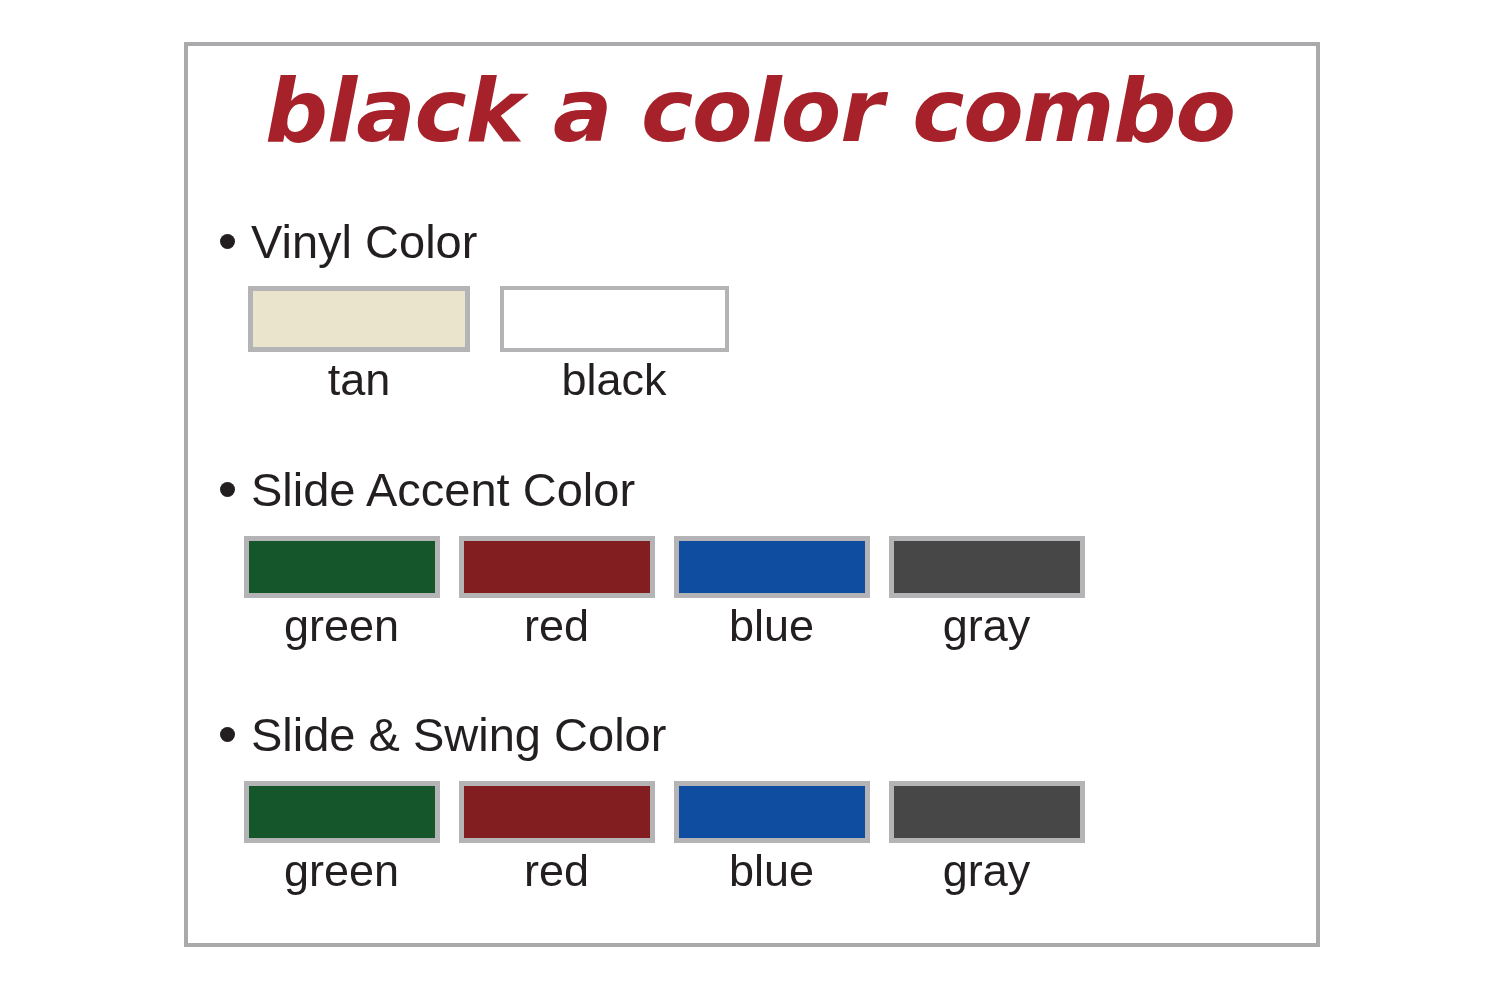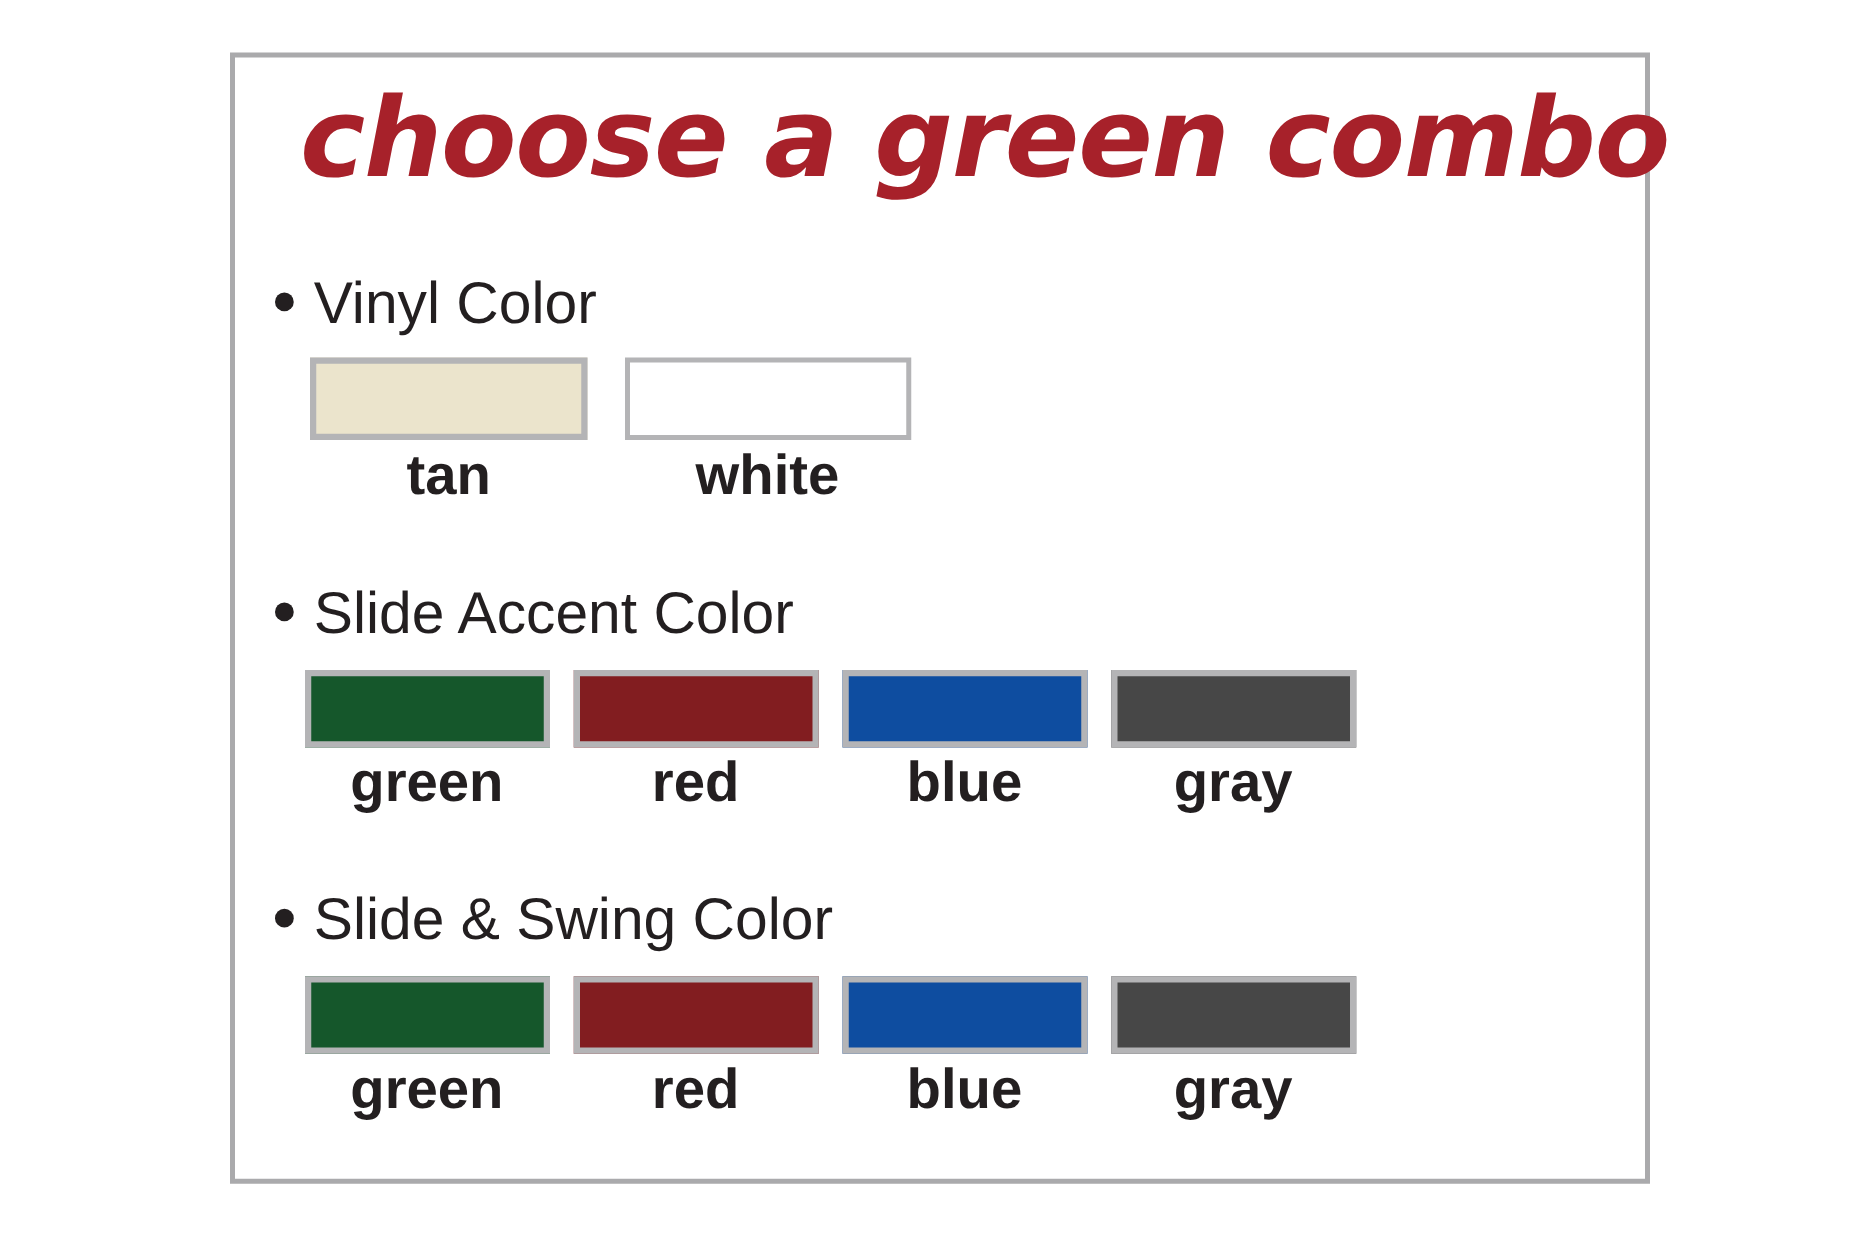--- a/index.html
+++ b/index.html
@@ -100,21 +100,21 @@
     flex: 0 0 auto;
   }
   .swatch-chip {
     box-sizing: border-box;
     border: 5px solid #b4b4b6;
     background: #ffffff;
   }
   .swatch-label {
     margin-top: 4px;
     font-family: "Liberation Sans", sans-serif;
-    font-weight: 700;
+    font-weight: 400;
     font-size: 45px;
     line-height: 1.08;
     color: #231f20;
     white-space: nowrap;
   }
 
   
   #row-vinyl { margin-top: 4px; }
   #row-vinyl .swatch-cell { width: 250px; }
   #row-vinyl .swatch-chip { width: 222px; height: 66px; }
@@ -129,37 +129,37 @@
   #row-poly { margin-top: 6px; }
   #row-slide { margin-top: 6px; }
 </style>
 </head>
 <body>
 
 <div id="stage">
 
   <div id="card" style="border-color: rgb(170, 170, 172); background-color: rgb(255, 255, 255);">
 
-    <div id="title" style="color: rgb(167, 33, 42);">choose a green combo</div>
+    <div id="title" style="color: rgb(167, 33, 42);">black a color combo</div>
 
     <div class="section" id="section-vinyl">
       <div class="section-head">
         <span class="bullet-dot"></span>
         <span class="section-title">Vinyl Color</span>
       </div>
       <div class="swatch-row" id="row-vinyl">
 
         <div class="swatch-cell">
           <div class="swatch-chip" style="background-color: rgb(235, 228, 204);"></div>
           <div class="swatch-label">tan</div>
         </div>
 
         <div class="swatch-cell">
           <div class="swatch-chip" style="background-color: rgb(255, 255, 255);"></div>
-          <div class="swatch-label">white</div>
+          <div class="swatch-label">black</div>
         </div>
 
       </div>
     </div>
 
     <div class="section" id="section-poly">
       <div class="section-head">
         <span class="bullet-dot"></span>
         <span class="section-title">Slide Accent Color</span>
       </div>

